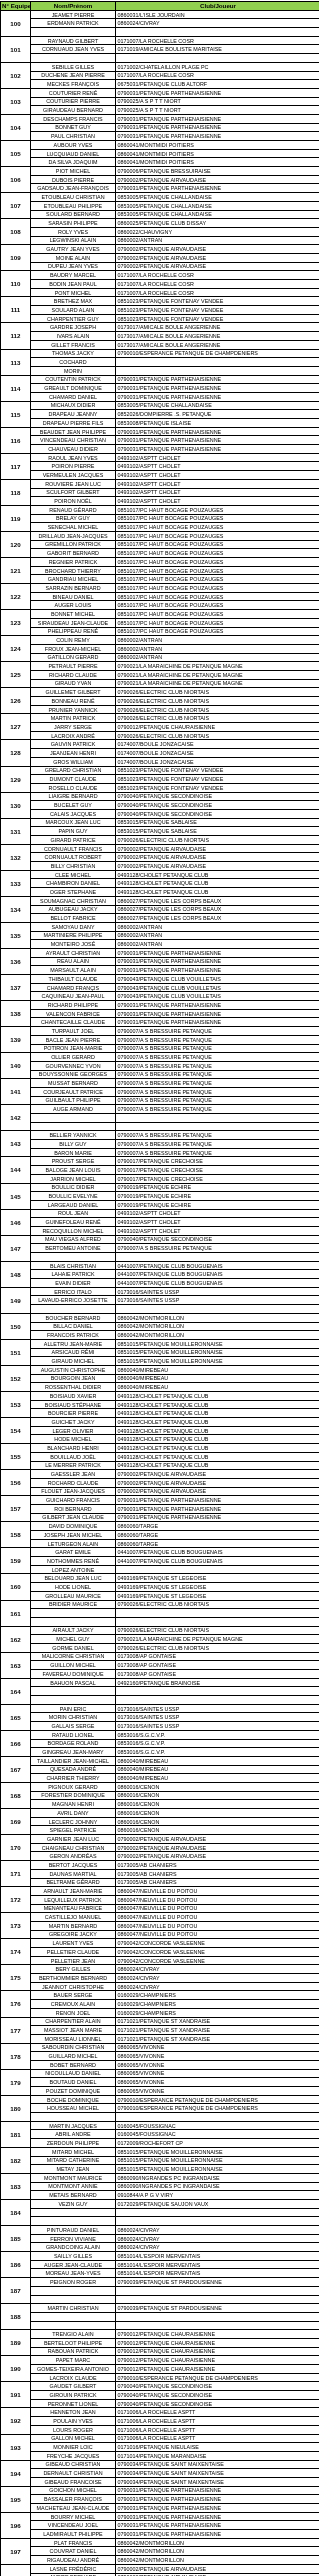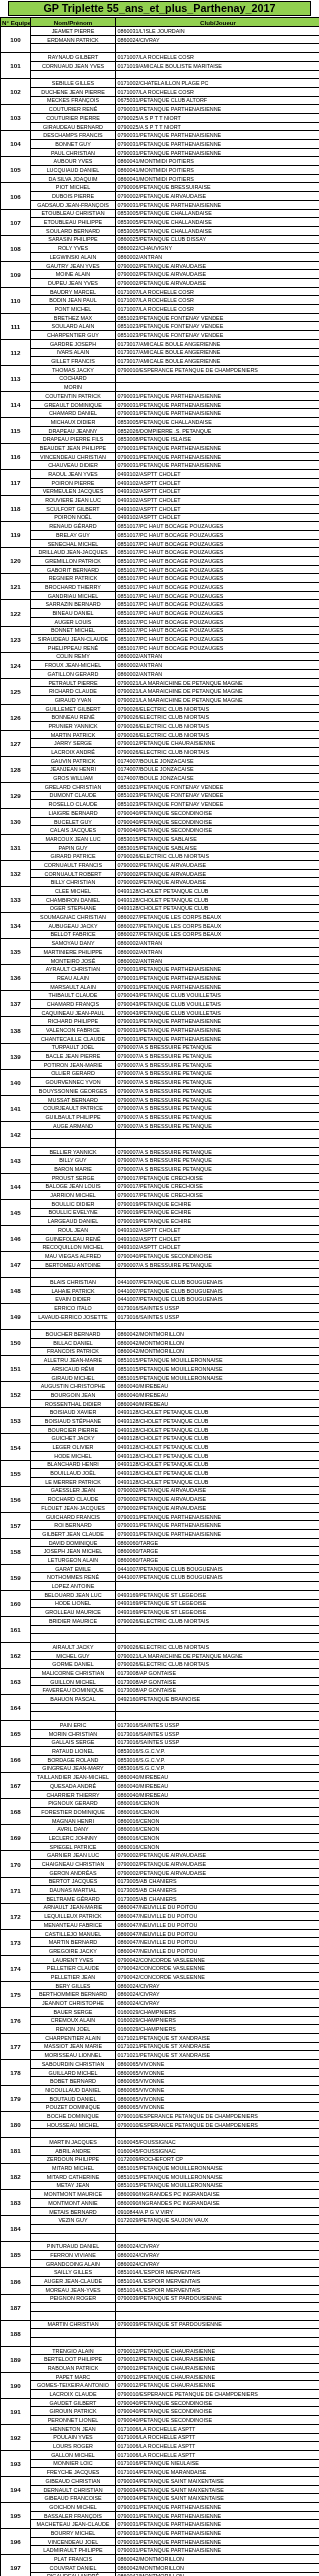--- a/index.html
+++ b/index.html
@@ -15,21 +15,20 @@
   td.num{border-left:1px solid #000;border-right:1px solid #000;font-weight:bold;font-size:6.2px;
          text-align:center;vertical-align:middle;}
   td.name{text-align:center;border-right:1px solid #000;}
   td.club{text-align:left;}
   tr.team-start td{border-top:1.5px solid #000;}
 </style>
 </head>
 <body>
 
 <div class="sheet">
-  <div class="title">GP Triplette 55_ans_et_plus_Parthenay_2017</div>
   <table>
     <colgroup>
         <col class="c-num">
         <col class="c-name">
         <col class="c-club">
       </colgroup>
     <thead>
       <tr>
         <th>N° Equipe</th>
         <th>Nom/Prénom</th>

